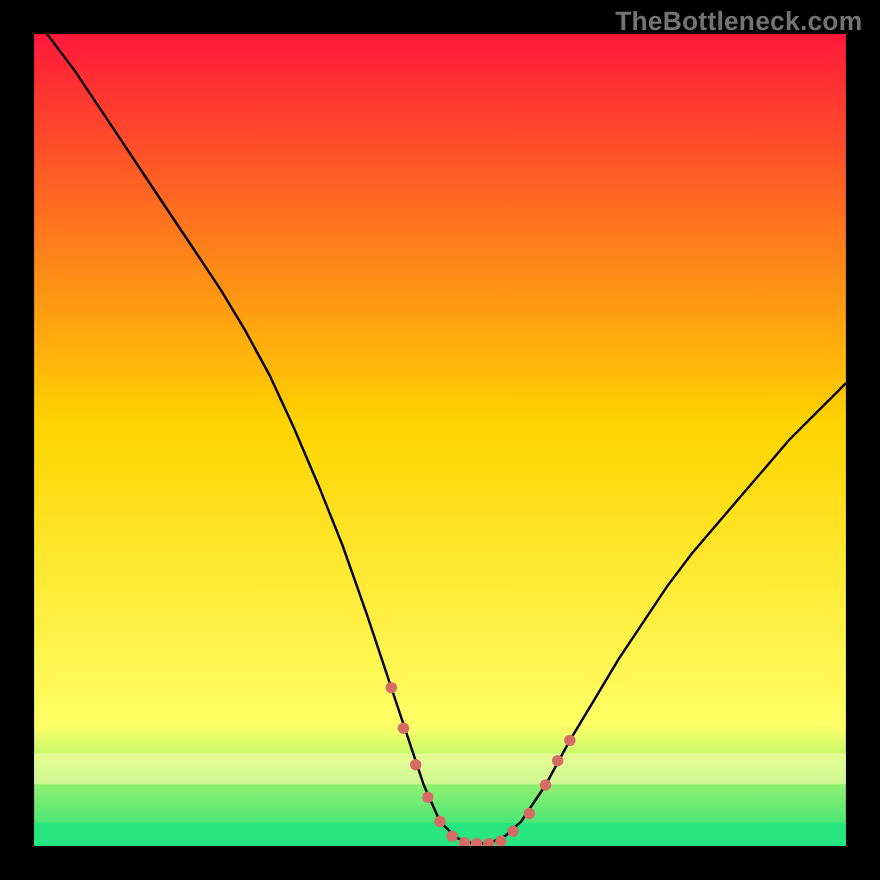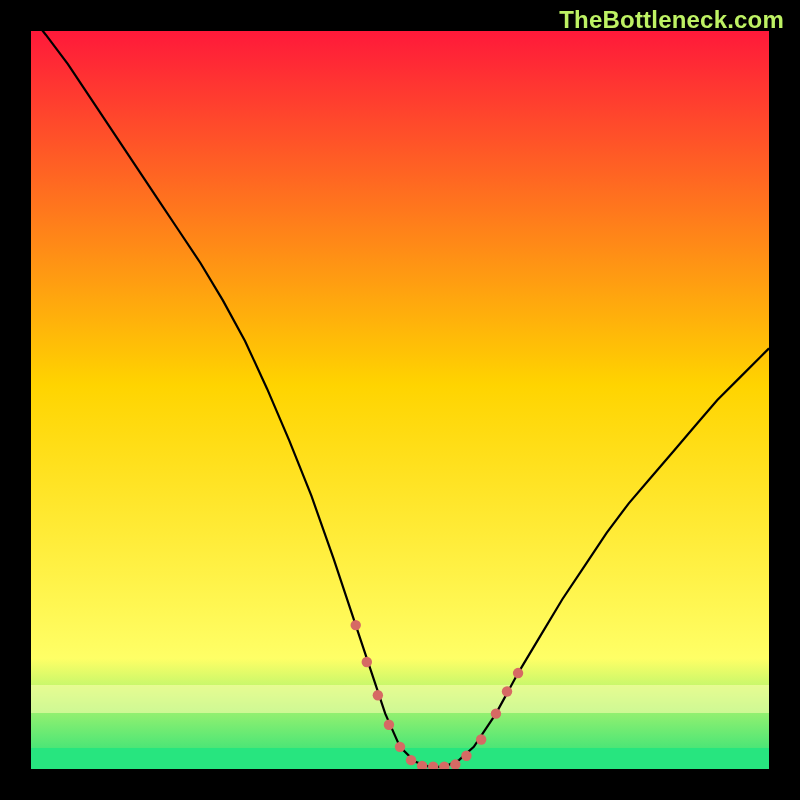--- a/index.html
+++ b/index.html
@@ -18,21 +18,21 @@
     height: 800px;
     background: #000;
   }
   .watermark {
     position: absolute;
     top: 6px;
     right: 16px;
     font-family: Arial, Helvetica, sans-serif;
     font-size: 24px;
     font-weight: 600;
-    color: #bef264;
+    color: #737373;
     letter-spacing: 0.2px;
   }
   svg.plot {
     position: absolute;
     left: 31px;
     top: 31px;
     width: 738px;
     height: 738px;
     display: block;
   }

